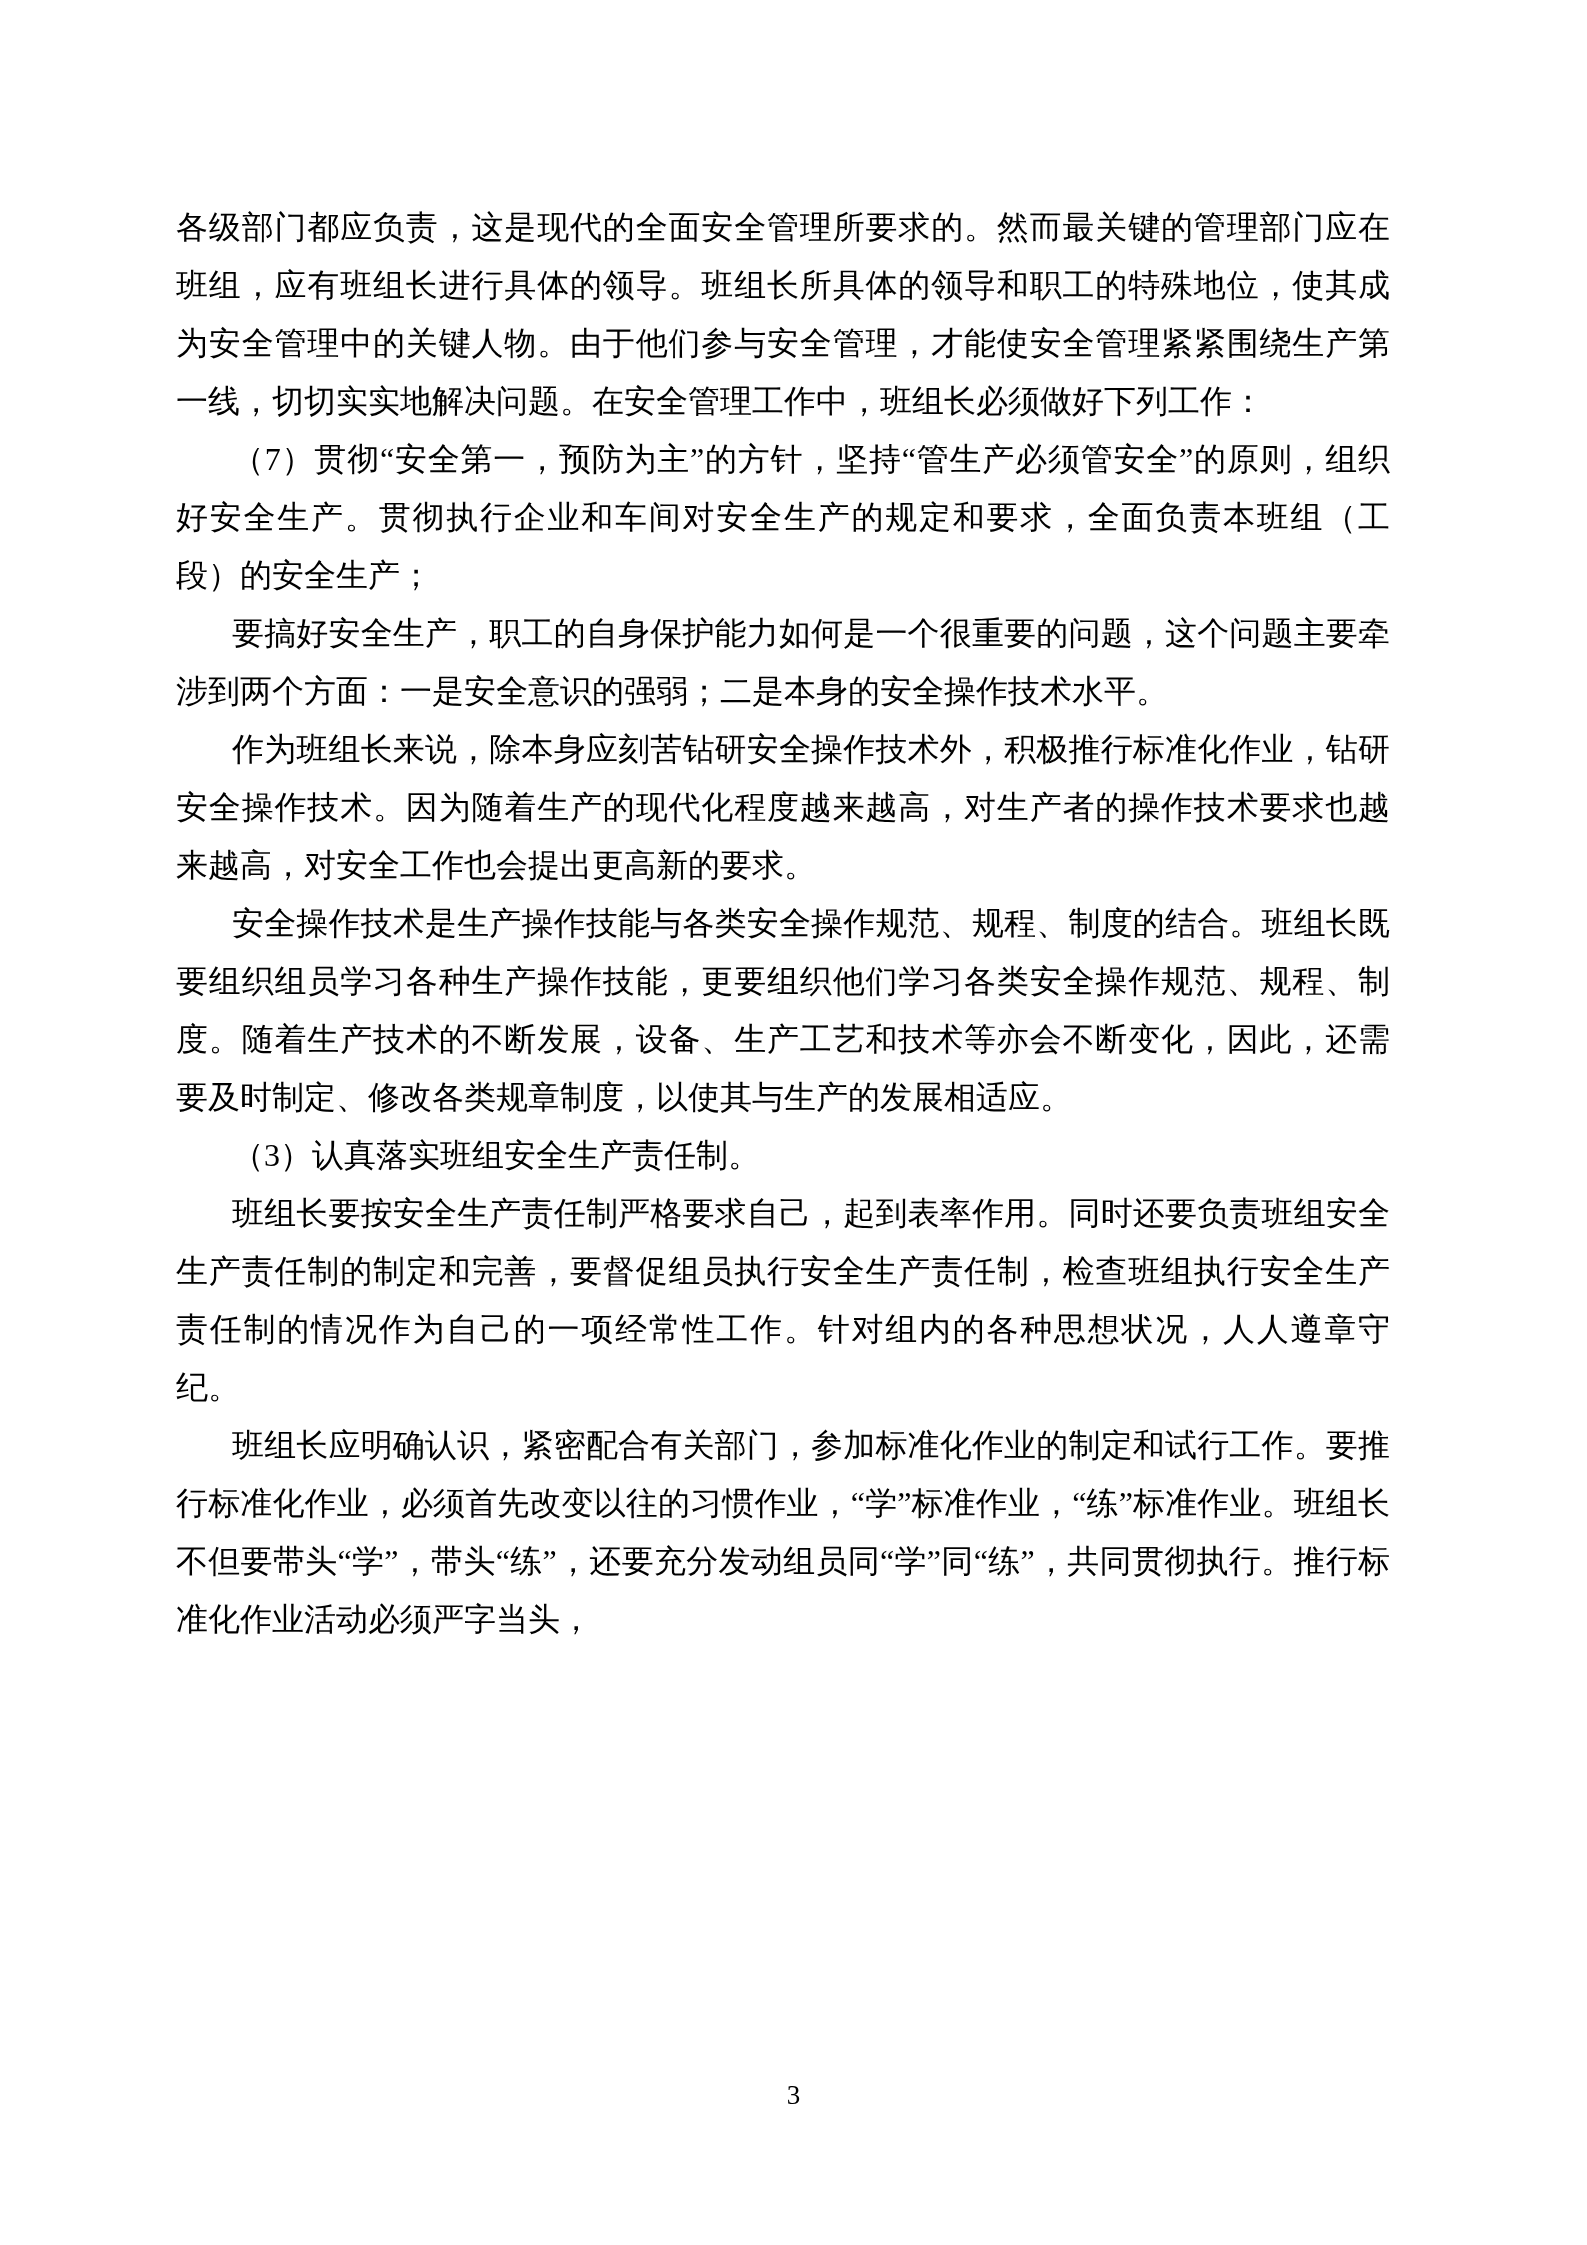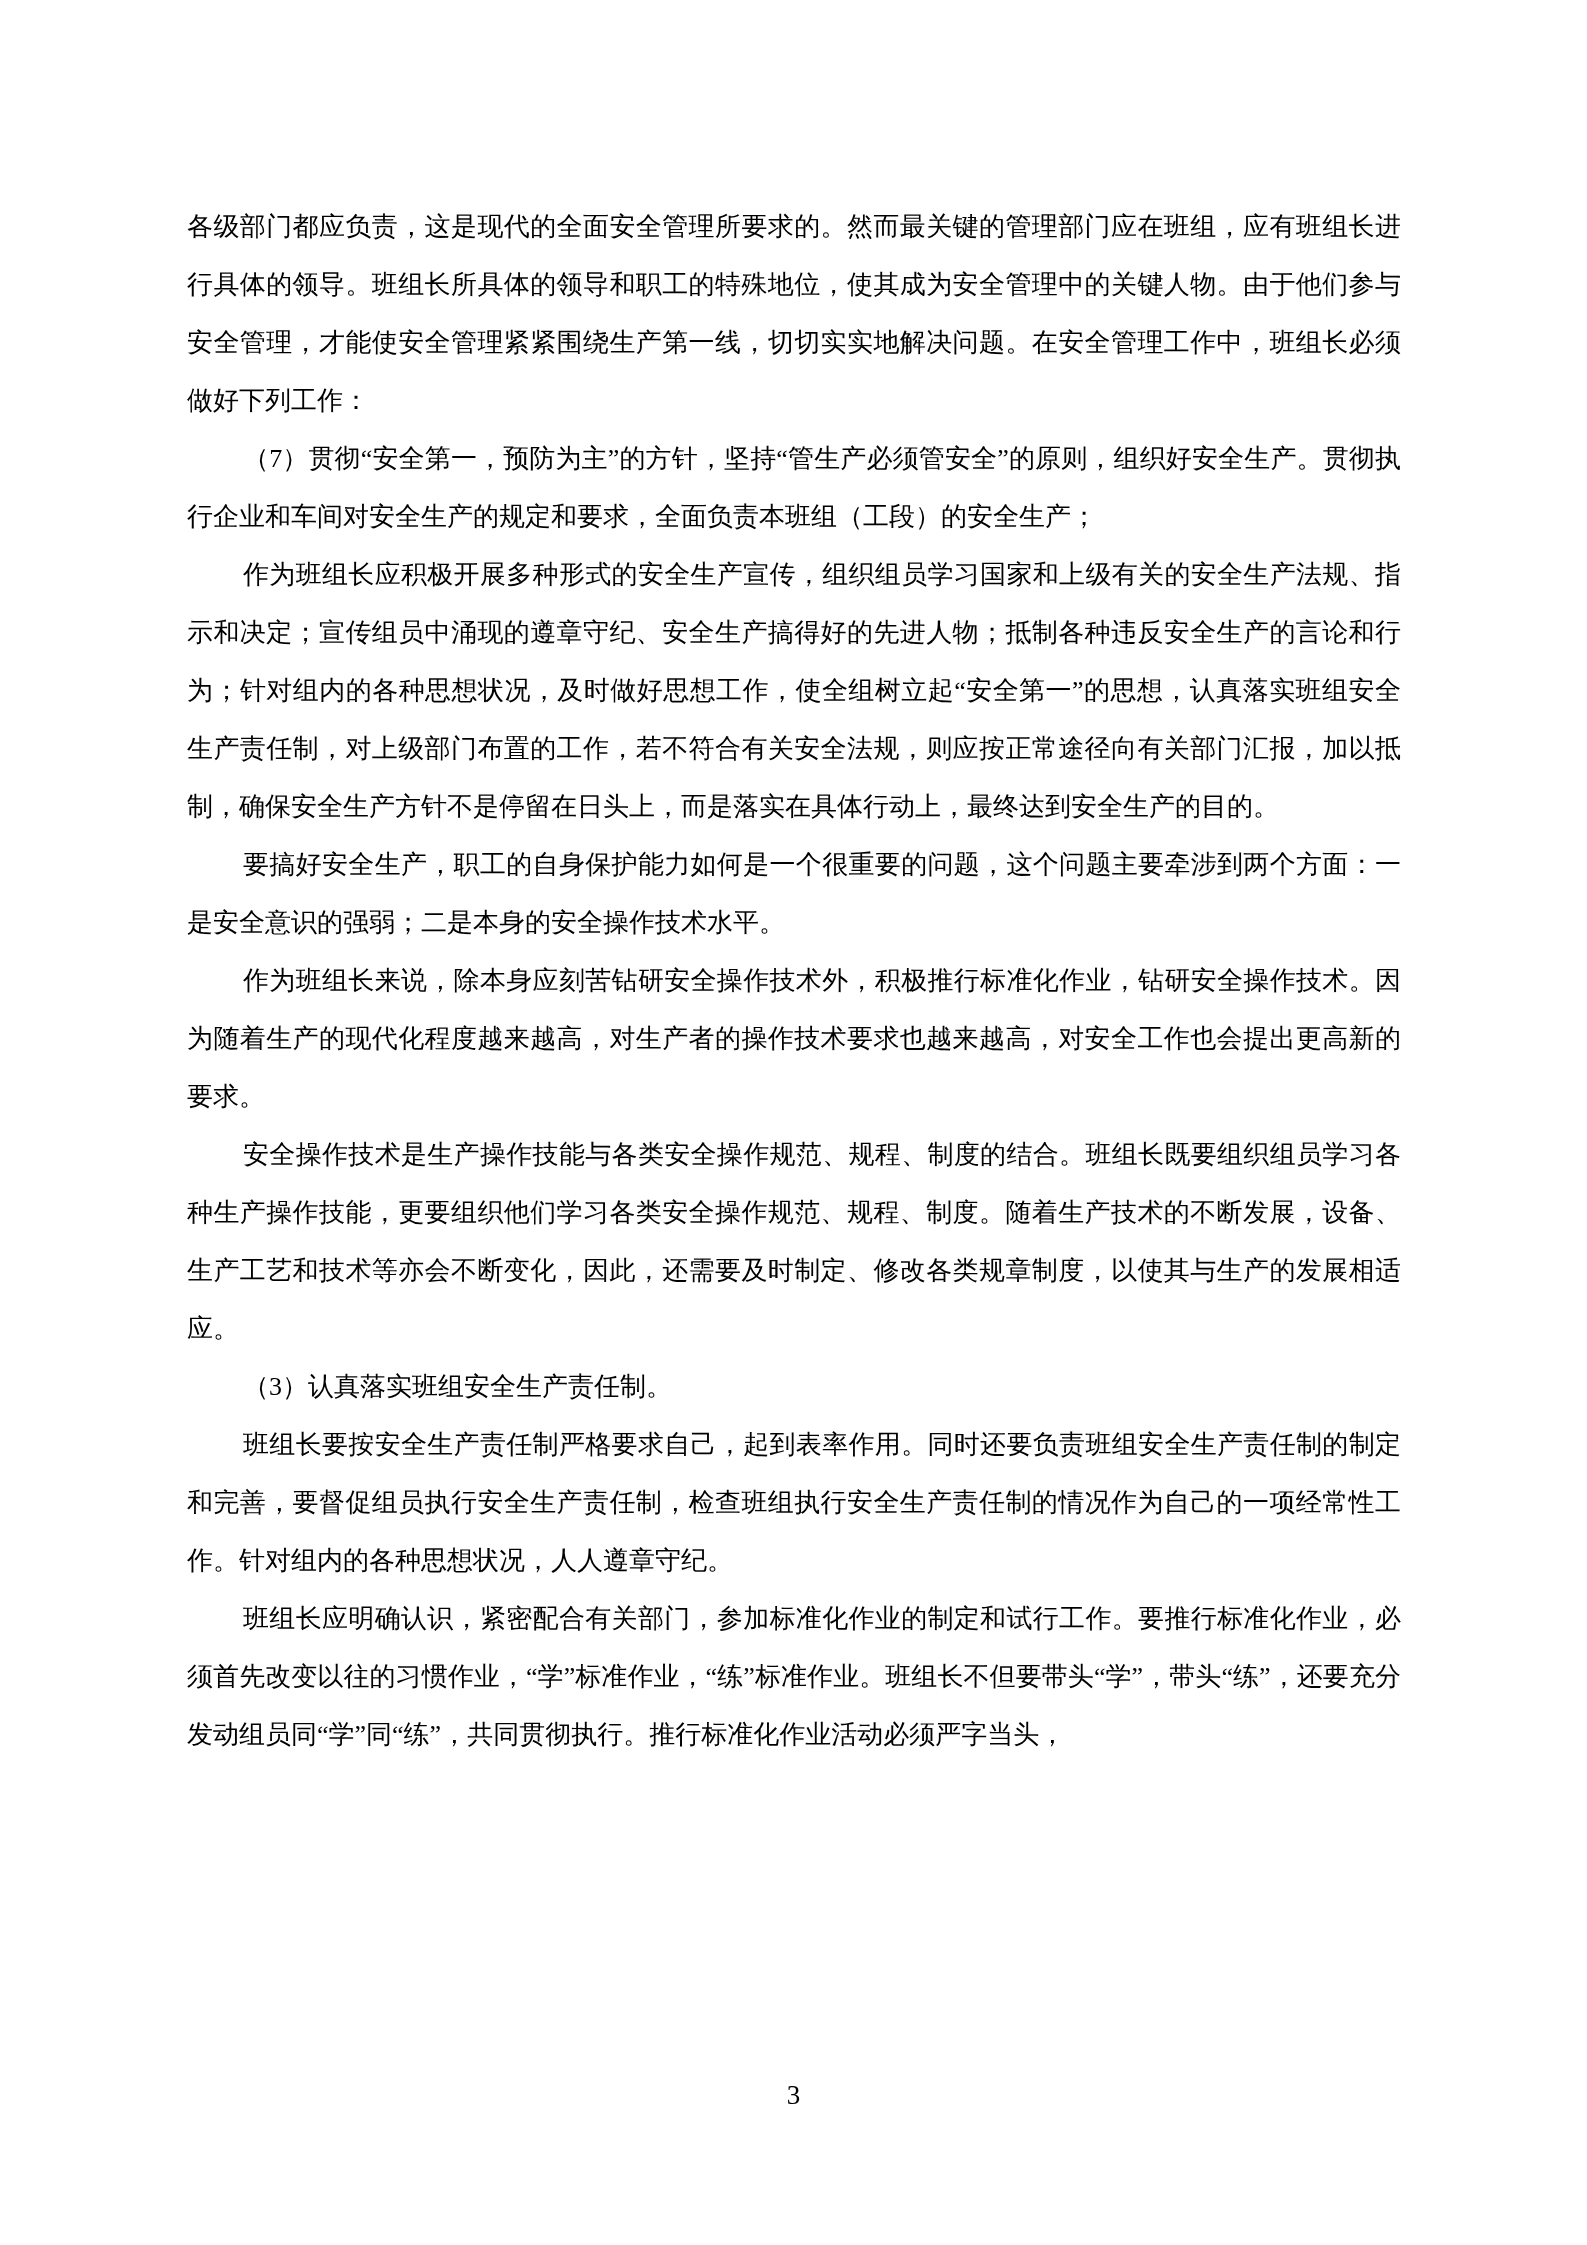--- a/index.html
+++ b/index.html
@@ -12,24 +12,24 @@
     position: relative;
     width: 1587px;
     height: 2245px;
     background: #ffffff;
     overflow: hidden;
     font-family: "Liberation Serif", "DejaVu Serif", serif;
     color: #000000;
   }
   .content {
     position: absolute;
-    left: 187px;
+    left: 176px;
     top: 198px;
     width: 1214px;
-    font-size: 26px;
+    font-size: 32px;
     line-height: 58px;
     text-align: justify;
     text-justify: inter-ideograph;
     word-wrap: break-word;
   }
   .content p {
     margin: 0;
     padding: 0;
   }
   .content p.indent {
@@ -46,21 +46,20 @@
     color: #000000;
   }
 </style>
 </head>
 <body>
 
 <div class="page">
   <div class="content">
     <p>各级部门都应负责，这是现代的全面安全管理所要求的。然而最关键的管理部门应在班组，应有班组长进行具体的领导。班组长所具体的领导和职工的特殊地位，使其成为安全管理中的关键人物。由于他们参与安全管理，才能使安全管理紧紧围绕生产第一线，切切实实地解决问题。在安全管理工作中，班组长必须做好下列工作：</p>
     <p class="indent">（7）贯彻“安全第一，预防为主”的方针，坚持“管生产必须管安全”的原则，组织好安全生产。贯彻执行企业和车间对安全生产的规定和要求，全面负责本班组（工段）的安全生产；</p>
-    <p class="indent">作为班组长应积极开展多种形式的安全生产宣传，组织组员学习国家和上级有关的安全生产法规、指示和决定；宣传组员中涌现的遵章守纪、安全生产搞得好的先进人物；抵制各种违反安全生产的言论和行为；针对组内的各种思想状况，及时做好思想工作，使全组树立起“安全第一”的思想，认真落实班组安全生产责任制，对上级部门布置的工作，若不符合有关安全法规，则应按正常途径向有关部门汇报，加以抵制，确保安全生产方针不是停留在日头上，而是落实在具体行动上，最终达到安全生产的目的。</p>
     <p class="indent">要搞好安全生产，职工的自身保护能力如何是一个很重要的问题，这个问题主要牵涉到两个方面：一是安全意识的强弱；二是本身的安全操作技术水平。</p>
     <p class="indent">作为班组长来说，除本身应刻苦钻研安全操作技术外，积极推行标准化作业，钻研安全操作技术。因为随着生产的现代化程度越来越高，对生产者的操作技术要求也越来越高，对安全工作也会提出更高新的要求。</p>
     <p class="indent">安全操作技术是生产操作技能与各类安全操作规范、规程、制度的结合。班组长既要组织组员学习各种生产操作技能，更要组织他们学习各类安全操作规范、规程、制度。随着生产技术的不断发展，设备、生产工艺和技术等亦会不断变化，因此，还需要及时制定、修改各类规章制度，以使其与生产的发展相适应。</p>
     <p class="indent">（3）认真落实班组安全生产责任制。</p>
     <p class="indent">班组长要按安全生产责任制严格要求自己，起到表率作用。同时还要负责班组安全生产责任制的制定和完善，要督促组员执行安全生产责任制，检查班组执行安全生产责任制的情况作为自己的一项经常性工作。针对组内的各种思想状况，人人遵章守纪。</p>
     <p class="indent">班组长应明确认识，紧密配合有关部门，参加标准化作业的制定和试行工作。要推行标准化作业，必须首先改变以往的习惯作业，“学”标准作业，“练”标准作业。班组长不但要带头“学”，带头“练”，还要充分发动组员同“学”同“练”，共同贯彻执行。推行标准化作业活动必须严字当头，</p>
   </div>
   <div class="page-number">3</div>
 </div>
 

